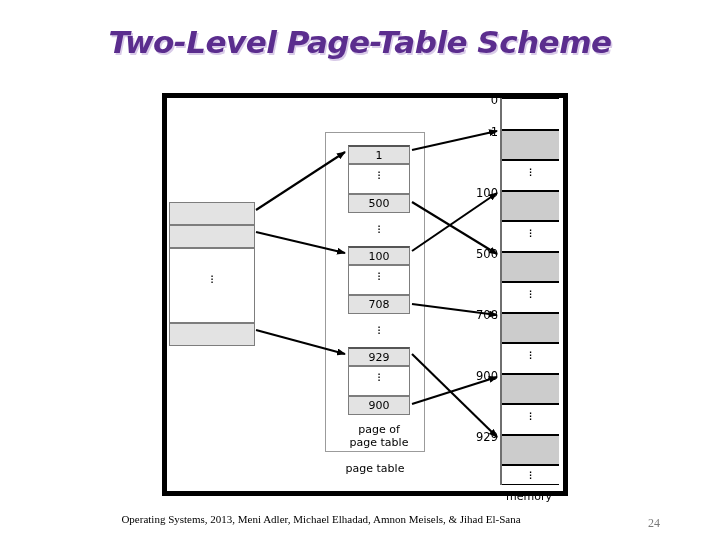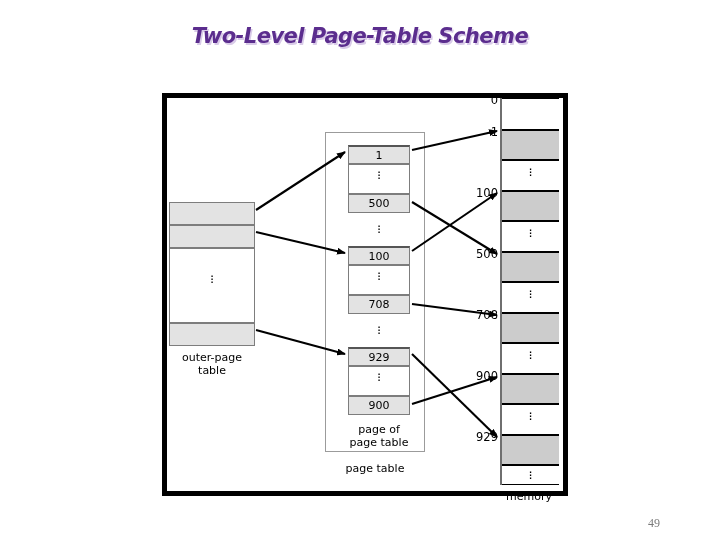--- a/index.html
+++ b/index.html
@@ -17,21 +17,21 @@
   }
 
   
   #slide-title {
     position: absolute;
     left: 0;
     top: 24px;
     width: 720px;
     text-align: center;
     font-family: "DejaVu Sans", sans-serif;
-    font-size: 21px;
+    font-size: 31px;
     font-style: italic;
     font-weight: bold;
     letter-spacing: -0.5px;
     color: #5b2d8e;
     text-shadow: 1.5px 1.5px 0 #d9cbe8;
     white-space: nowrap;
   }
 
   
   #figure-frame {
@@ -198,22 +198,20 @@
         <div class="opt-row" style="top:0px;height:23px;"></div>
         <div class="opt-row" style="top:23px;height:23px;"></div>
         <div class="opt-row white" style="top:46px;height:75px;background:#ffffff;"></div>
         <div class="vdots" style="left:0;top:73px;width:86px;">
           <span>·</span>
             <span>·</span>
             <span>·</span>
         </div>
         <div class="opt-row" style="top:121px;height:23px;"></div>
       </div>
-      <div class="fig-label" style="left:2px;top:253px;width:86px;">outer-page
-table</div>
 
       <div id="page-table-box"></div>
 
       <div class="cell topdark" style="left:181px;top:47px;width:62px;height:19px;">1</div>
       <div class="cell white" style="left:181px;top:66px;width:62px;height:30px;"></div>
       <div class="vdots" style="left:181px;top:73px;width:62px;">
         <span>·</span>
           <span>·</span>
           <span>·</span>
       </div>
@@ -328,15 +326,16 @@
           <line x1="245" y1="153" x2="330" y2="95"></line>
           <line x1="245" y1="206" x2="330" y2="217"></line>
           <line x1="245" y1="256" x2="330" y2="339"></line>
           <line x1="245" y1="306" x2="330" y2="279"></line>
         </g>
       </svg>
 
     </div>
   </div>
 
-  <div id="page-number">49</div>
+  <div id="footer-credit">Operating Systems, 2013, Meni Adler, Michael Elhadad, Amnon Meisels, &amp; Jihad El-Sana</div>
+  <div id="page-number">24</div>
 
 </div>
 
 </body></html>

